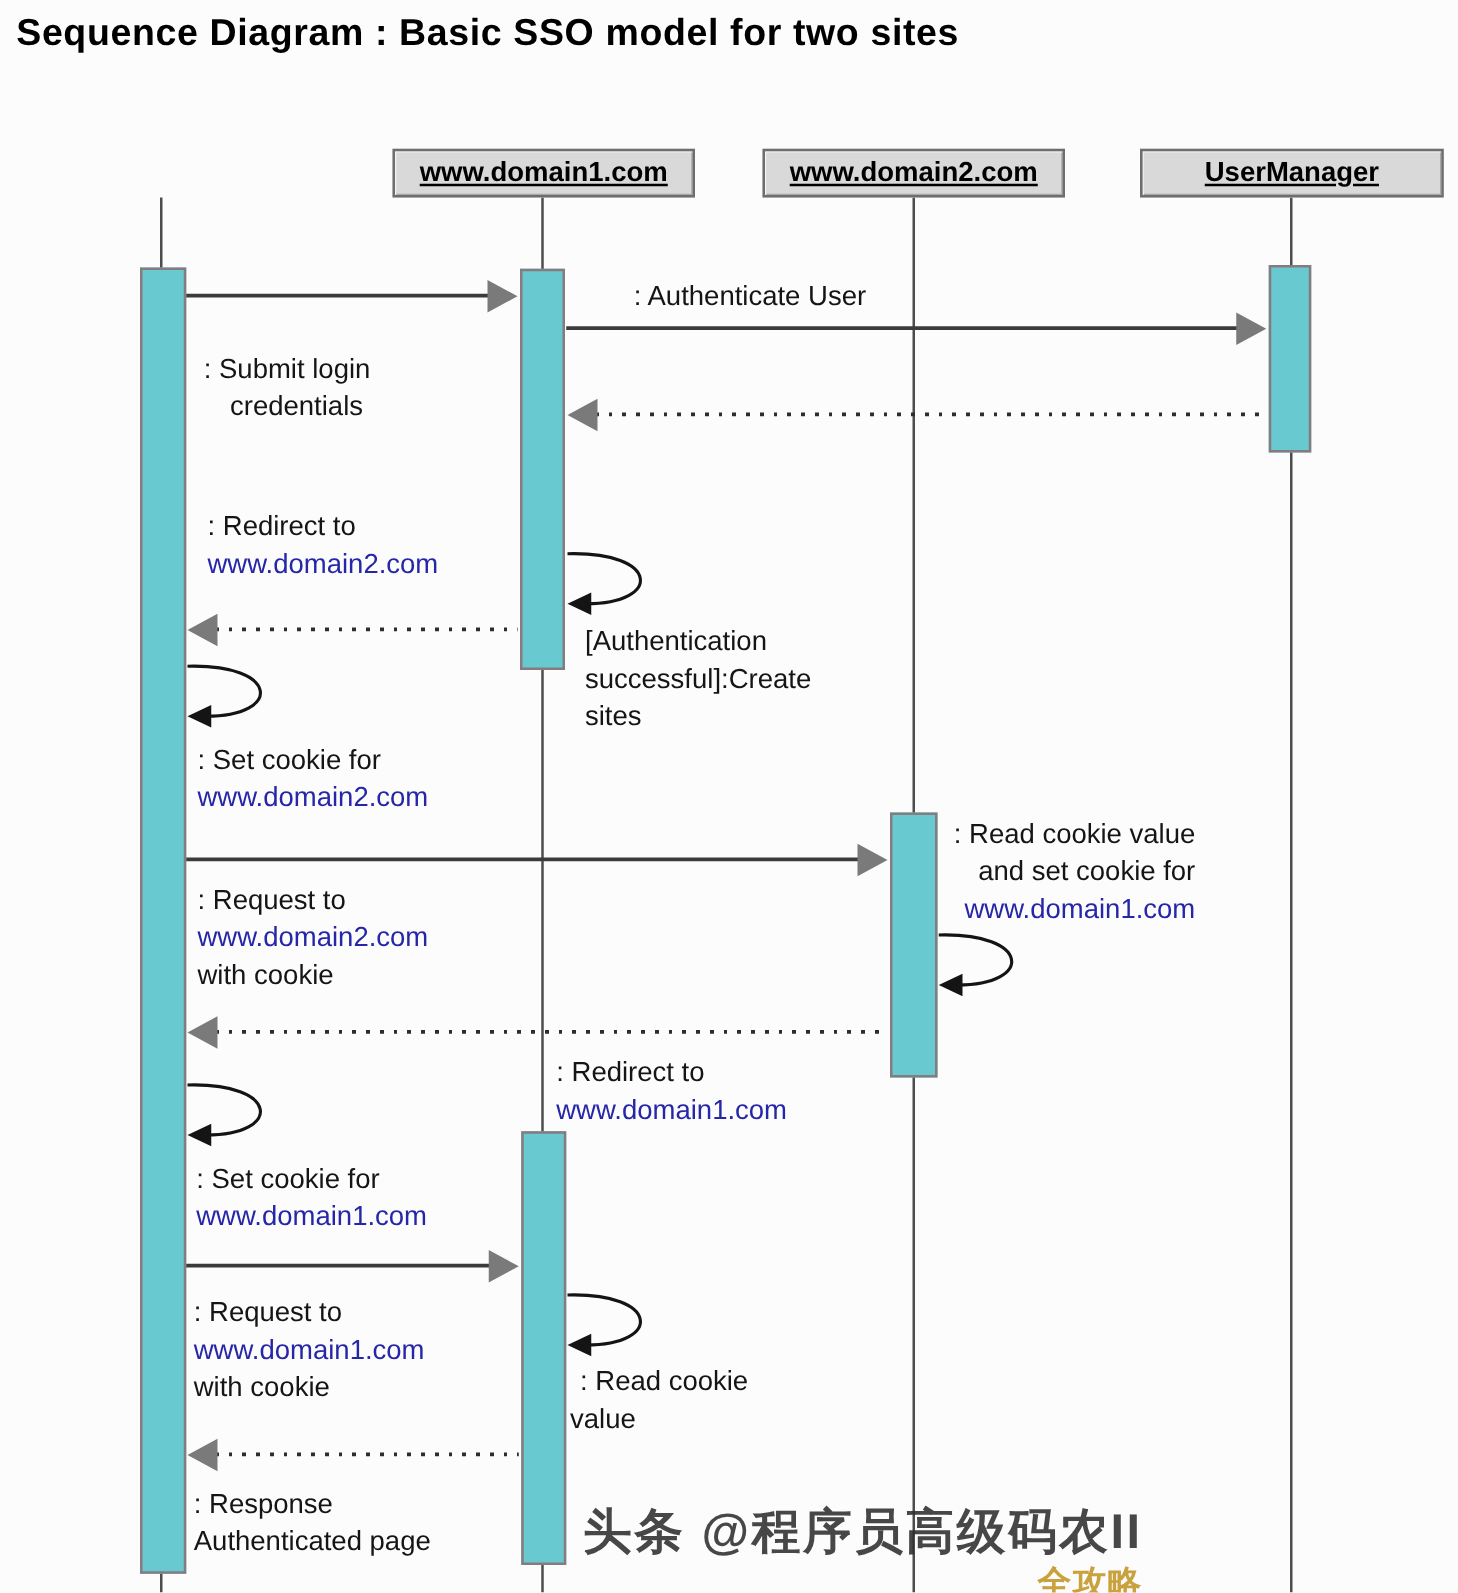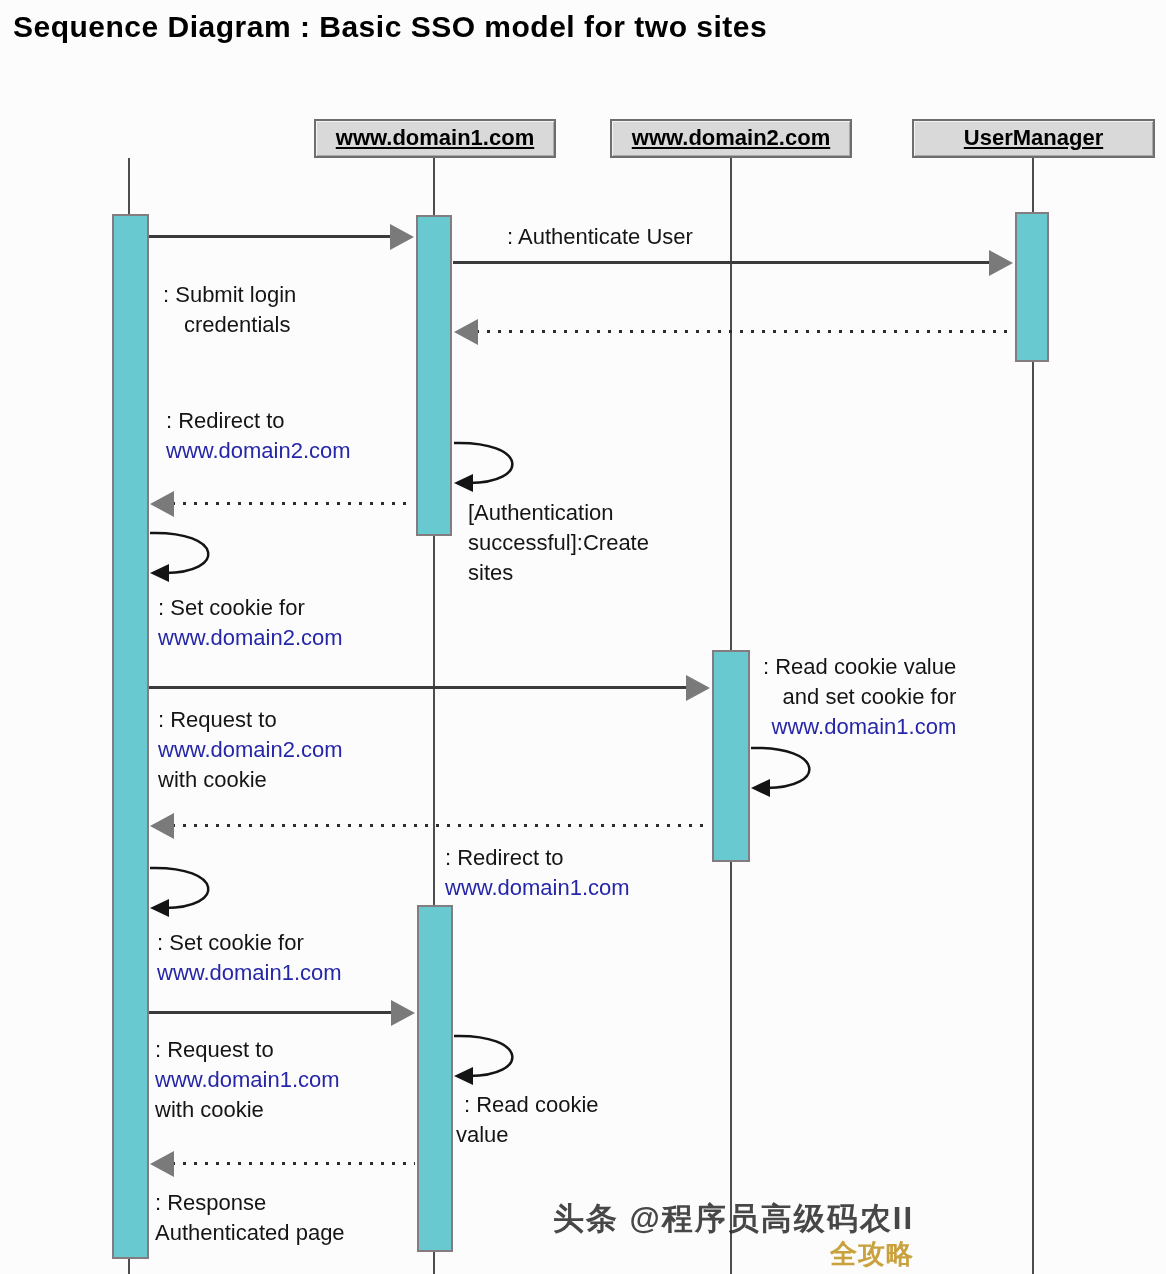--- a/index.html
+++ b/index.html
@@ -33,21 +33,21 @@
   .ah-r{position:absolute;width:0;height:0;z-index:4;
     border-top:13px solid transparent;border-bottom:13px solid transparent;
     border-left:24px solid var(--ahgray,#7a7a7a);}
   .ah-l{position:absolute;width:0;height:0;z-index:4;
     border-top:13px solid transparent;border-bottom:13px solid transparent;
     border-right:24px solid var(--ahgray,#7a7a7a);}
   .loop-svg{position:absolute;z-index:4;overflow:visible;}
   .label{position:absolute;z-index:5;font-size:22px;line-height:30px;color:#151515;white-space:nowrap;}
   .label .blue{color:var(--blue,#2626a8);}
   .watermark{position:absolute;right:16px;top:1198px;z-index:7;text-align:right;}
-  .wm-main{font-size:31px;font-weight:bold;color:rgba(45,45,45,0.88);letter-spacing:2px;}
+  .wm-main{font-size:39px;font-weight:bold;color:rgba(45,45,45,0.88);letter-spacing:2px;}
   .wm-badge{font-size:27px;font-weight:bold;color:var(--gold,#c9a23e);margin-top:-4px;letter-spacing:1px;}
 </style>
 </head>
 <body style="--bg: #fcfcfc; --teal: #68cad0; --actborder: #857c80; --hdrfill: #d9d9d9; --hdrborder: #6e6e6e; --lifeline: #4d4d4d; --arrowline: #3b3b3b; --ahgray: #7a7a7a; --blue: #2626a8; --gold: #c9a23e;">
 
 <div id="diagram">
   <div class="title">Sequence Diagram : Basic SSO model for two sites</div>
   <div class="watermark">
     <div class="wm-main">头条 @程序员高级码农II</div>
     <div class="wm-badge">全攻略</div>

